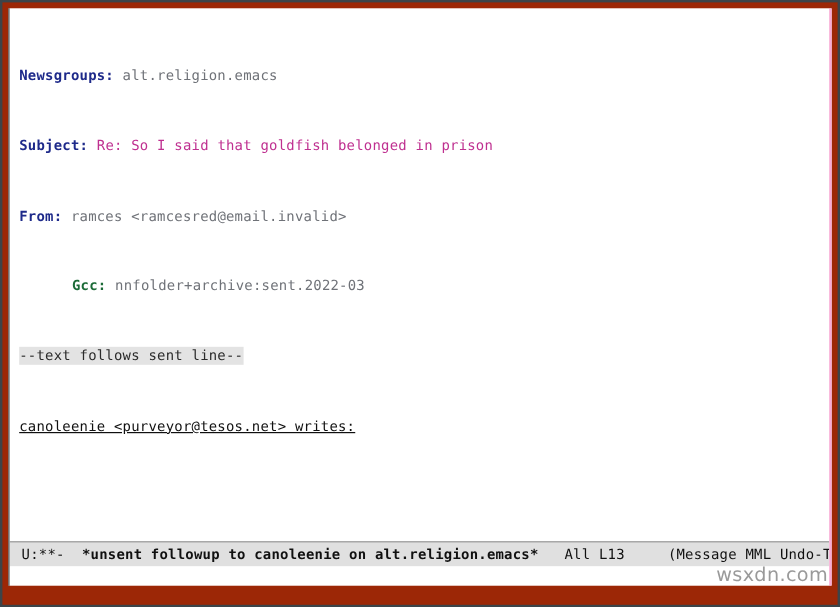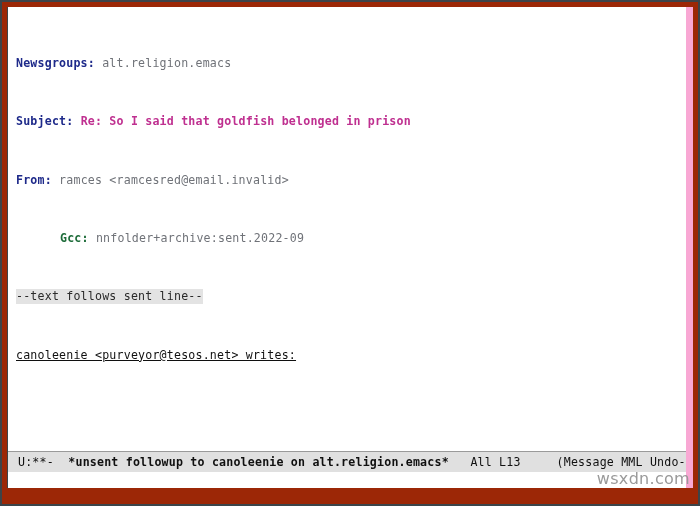--- a/index.html
+++ b/index.html
@@ -36,21 +36,21 @@
 
   #frame-inner {
     position: relative;
     width: 100%;
     height: 100%;
     background: #ffffff;
     box-sizing: border-box;
     display: flex;
     flex-direction: column;
     border-left: 1px solid #3c4449;
-    border-right: 7px solid #f9a8d4;
+    border-right: 2px solid #f9a8d4;
     overflow: hidden;
   }
 
   
   #buffer-text {
     flex: 1 1 auto;
     background: #ffffff;
     padding: 5px 0 0 8px;
     font-size: 11.6px;
     line-height: 14.6px;
@@ -62,21 +62,21 @@
 
   .line {
     height: 14.6px;
     white-space: pre;
   }
   .line.blank { color: transparent; }
 
   .hdr-name-blue  { color: #1e2a8a; font-weight: bold; }
   .hdr-name-green { color: #1c6b38; font-weight: bold; margin-left: 44px; }
   .hdr-val-gray   { color: #6f7278; }
-  .hdr-val-subject{ color: #bf3090; font-weight: bold; }
+  .hdr-val-subject{ color: #bf3090; font-weight: normal; }
 
   .separator {
     display: inline-block;
     background: #e3e3e3;
     color: #2a2a2a;
     font-weight: normal;
   }
 
   .body-plain { color: #101010; text-decoration: underline; }
 
@@ -121,21 +121,21 @@
   <div id="frame-inner">
 
     <div id="buffer-text">
 
       <div class="line"><span class="hdr-name-blue">Newsgroups:</span><span class="hdr-val-gray"> alt.religion.emacs</span></div>
 
       <div class="line"><span class="hdr-name-blue">Subject:</span><span class="hdr-val-subject"> Re: So I said that goldfish belonged in prison</span></div>
 
       <div class="line"><span class="hdr-name-blue">From:</span><span class="hdr-val-gray"> ramces &lt;ramcesred@email.invalid&gt;</span></div>
 
-      <div class="line"><span class="hdr-name-green">Gcc:</span><span class="hdr-val-gray"> nnfolder+archive:sent.2022-09</span></div>
+      <div class="line"><span class="hdr-name-green">Gcc:</span><span class="hdr-val-gray"> nnfolder+archive:sent.2022-03</span></div>
 
       <div class="line"><span class="separator">--text follows sent line--</span></div>
 
       <div class="line body-plain">canoleenie &lt;purveyor@tesos.net&gt; writes:</div>
 
       <div class="line blank"></div>
 
       
       
       

